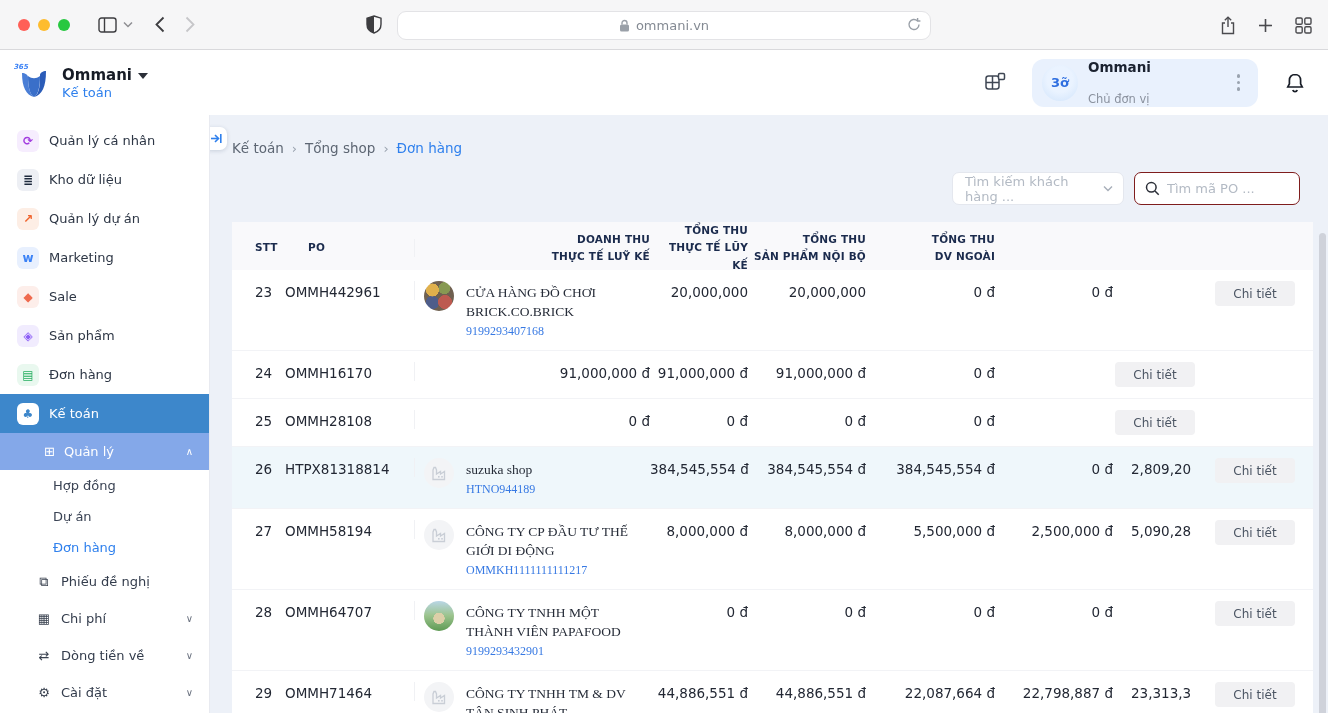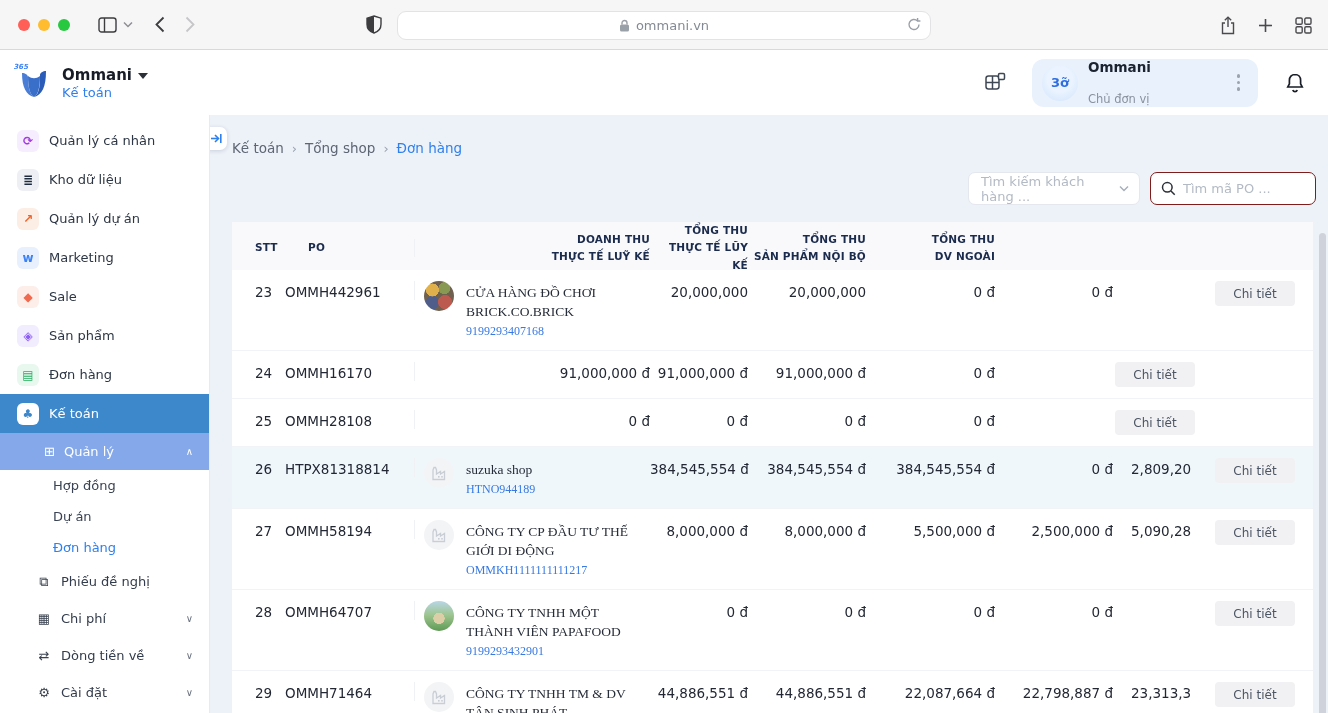--- a/index.html
+++ b/index.html
@@ -66,21 +66,21 @@
   .section .glyph { color:#39414f; font-size:13px; width:16px; text-align:center; }
   .section .chev { margin-left:auto; margin-right:16px; color:#6b7280; font-size:10px; }
 
   
   .collapse-btn { position:absolute; left:-6px; top:12px; width:23px; height:23px; background:#fff; border-radius:7px;
     box-shadow:0 1px 4px rgba(30,50,90,.18); display:flex; align-items:center; justify-content:center;
     color:#2f80ed; font-size:12px; cursor:pointer; z-index:5; }
   .breadcrumb { display:flex; align-items:center; gap:8px; padding:25px 0 0 22px; font-size:13.5px; color:#5d6673; }
   .breadcrumb .sep { color:#9aa3af; font-size:13px; }
   .breadcrumb .bc-last { color:#2f80ed; }
-  .filters { position:absolute; top:57px; right:12px; display:flex; gap:10px; }
+  .filters { position:absolute; top:57px; right:28px; display:flex; gap:10px; }
   .sel { width:172px; height:33px; background:#fff; border:1px solid #e4e7ee; border-radius:7px; display:flex; align-items:center;
     padding:0 10px 0 12px; color:#b3bac4; font-size:13px; cursor:pointer; }
   .sel .chev { margin-left:auto; color:#a7aeb9; }
   .searchbox { width:166px; height:33px; background:#fff; border:1px solid #7f1d1d; border-radius:7px; display:flex; align-items:center; padding:0 8px 0 10px; gap:7px; }
   .searchbox input { border:none; outline:none; width:100%; font-size:13px; color:#333; font-family:inherit; }
   .searchbox input::placeholder { color:#b3bac4; }
 
   
   .table-card { position:absolute; left:22px; right:15px; top:107px; bottom:-2px; background:#fff; overflow:hidden; }
   .grid-row { display:grid; grid-template-columns:53px 130px 235px 98px 118px 129px 118px 84px 116px; align-items:center; }

